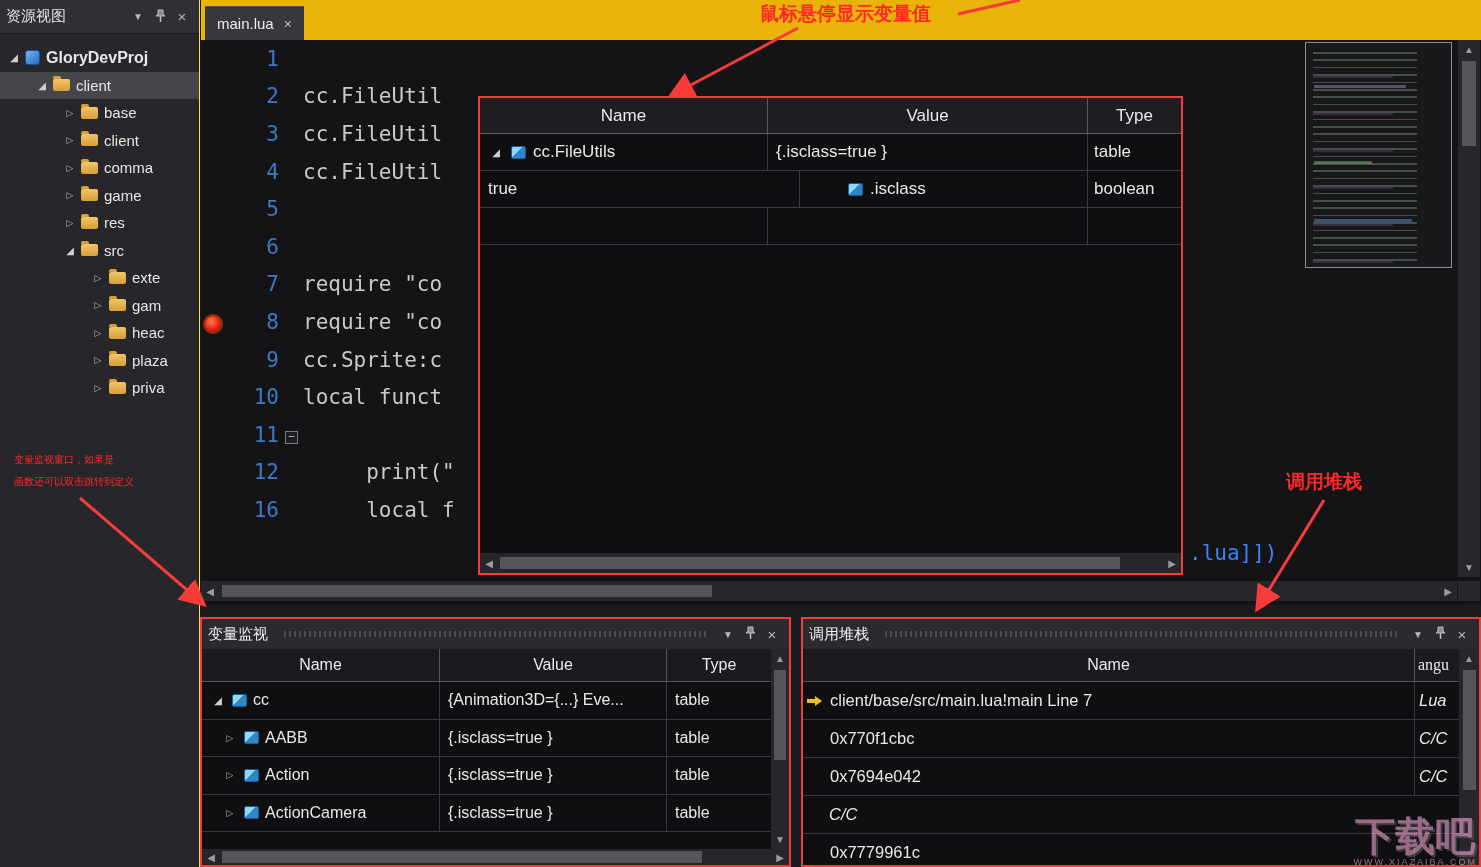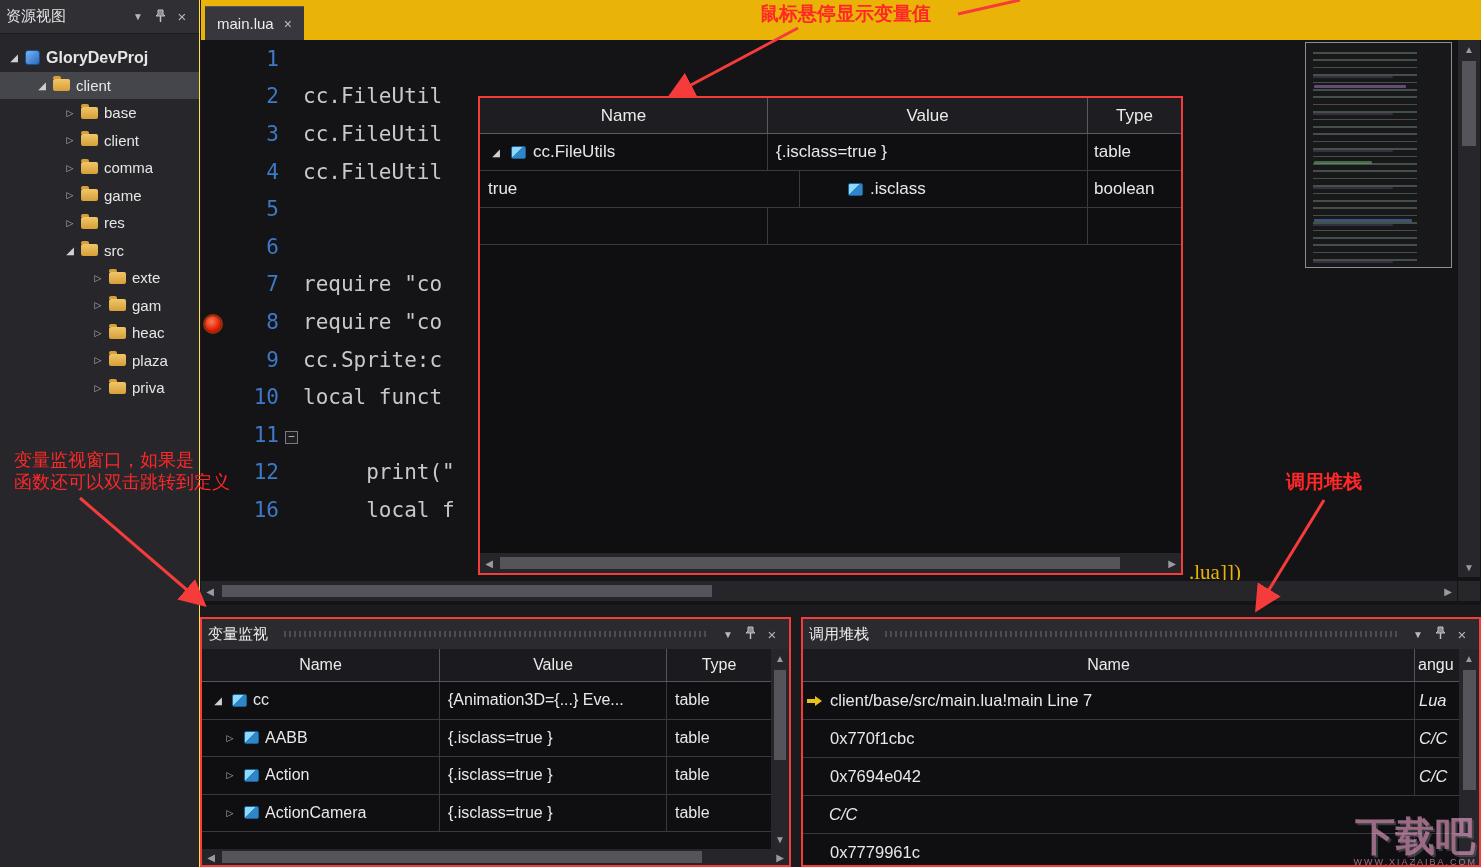--- a/index.html
+++ b/index.html
@@ -42,22 +42,22 @@
                  font-family:"DejaVu Sans Mono","Liberation Mono",monospace; font-size:21px; }
   .cline { height:37.6px; display:flex; align-items:center; }
   .gutter { width:78px; flex:none; text-align:right; color:#3d79c6; }
   .ctext { margin-left:24px; white-space:pre; color:#c9c9c9; }
   .breakpoint { position:absolute; left:4px; top:276px; width:16px; height:16px; border-radius:50%;
                 background:radial-gradient(circle at 40% 35%, #ff7a55, #df1800 65%);
                 box-shadow:0 0 0 2px #93310a; }
   .foldbox { position:absolute; left:84px; top:391px; width:13px; height:13px; border:1px solid #7a7a80;
              color:#b9b9b9; font-size:11px; line-height:10px; text-align:center; background:#1d1d22;
              font-family:"DejaVu Sans Mono",monospace; }
-  .tail13 { position:absolute; left:988px; top:514px; height:37.6px; display:flex; align-items:center;
-            color:#eab308; white-space:pre;font-family:Liberation Serif, serif; }
+  .tail13 { position:absolute; left:988px; top:494px; height:37.6px; display:flex; align-items:center;
+            color:#3b82f6; white-space:pre; }
   .minimap { position:absolute; left:1104px; top:42px; width:147px; height:226px; background:#18181b;
              border:1px solid #8d8d92; overflow:hidden;
              background-image:
                repeating-linear-gradient(180deg, transparent 0 3px, rgba(140,170,150,.38) 3px 4.6px, transparent 4.6px 7.4px),
                repeating-linear-gradient(180deg, transparent 0 23px, rgba(150,110,180,.25) 23px 25px, transparent 25px 37px);
              background-size:72% 100%, 55% 100%; background-repeat:no-repeat; background-position:7px 6px,7px 10px; }
   .mm-strip { position:absolute; height:3px; border-radius:1px; }
 
   
   .vscroll { position:absolute; background:#27272b; display:flex; flex-direction:column; align-items:center; }
@@ -113,32 +113,32 @@
   .wc-name  { width:238px; flex:none; padding-left:8px; gap:6px; }
   .wc-name.indent { padding-left:20px; }
   .wc-value { width:227px; flex:none; padding-left:8px; }
   .wc-type  { flex:1; padding-left:8px; border-right:none; }
   .watch .vscroll { width:18px; flex:none; position:static; }
   .watch .vthumb { width:12px; height:90px; margin-top:2px; }
   .watch-hscroll { height:16px; flex:none; }
   .watch-hscroll .hthumb { width:480px; margin-left:2px; }
 
   .cs-thname { flex:1; border-right:1px solid #55555c; display:flex; align-items:center; justify-content:center; }
-  .cs-thlang { width:44px; flex:none; display:flex; align-items:center; padding-left:3px; overflow:hidden; }
+  .cs-thlang { width:44px; flex:none; display:flex; align-items:center; padding-left:3px; overflow:hidden;font-family:Liberation Serif, serif; }
   .cs-row { display:flex; height:38px; border-bottom:1px solid #38383d; color:#e8e8e8; font-size:16.5px; align-items:stretch; }
   .cs-arrowslot { width:22px; flex:none; display:flex; align-items:center; justify-content:center; }
   .cs-name { flex:1; display:flex; align-items:center; overflow:hidden; white-space:nowrap; border-right:1px solid #38383d; padding-left:5px; }
   .cs-lang { width:44px; flex:none; display:flex; align-items:center; padding-left:4px; overflow:hidden; white-space:nowrap;font-style:italic; }
   .callstack .vscroll { width:20px; flex:none; position:static; }
   .callstack .vthumb { width:13px; height:120px; margin-top:2px; }
 
   
   .anno { position:absolute; color:#ff2727; z-index:50; }
   .anno-hover { left:760px; top:1px; font-size:19px; font-weight:600; }
-  .anno-watch { left:14px; top:449px; font-size:18px; line-height:22px; }
+  .anno-watch { left:14px; top:449px; font-size:10px; line-height:22px; }
   .anno-callstack { left:1286px; top:469px; font-size:19px; font-weight:600; }
   .arrows { position:absolute; left:0; top:0; z-index:45; pointer-events:none; }
   .arrows line { stroke:#f63b3b; stroke-width:3; }
 
   
   .watermark { position:absolute; right:4px; bottom:0; z-index:60; opacity:.6; text-align:center;
                color:#f9a8d4; pointer-events:none; }
   .wm-big { font-size:40px; font-weight:bold; line-height:42px; text-shadow:2px 2px 0 #55585c; }
   .wm-sub { font-size:9px; letter-spacing:2px; }
 </style>

